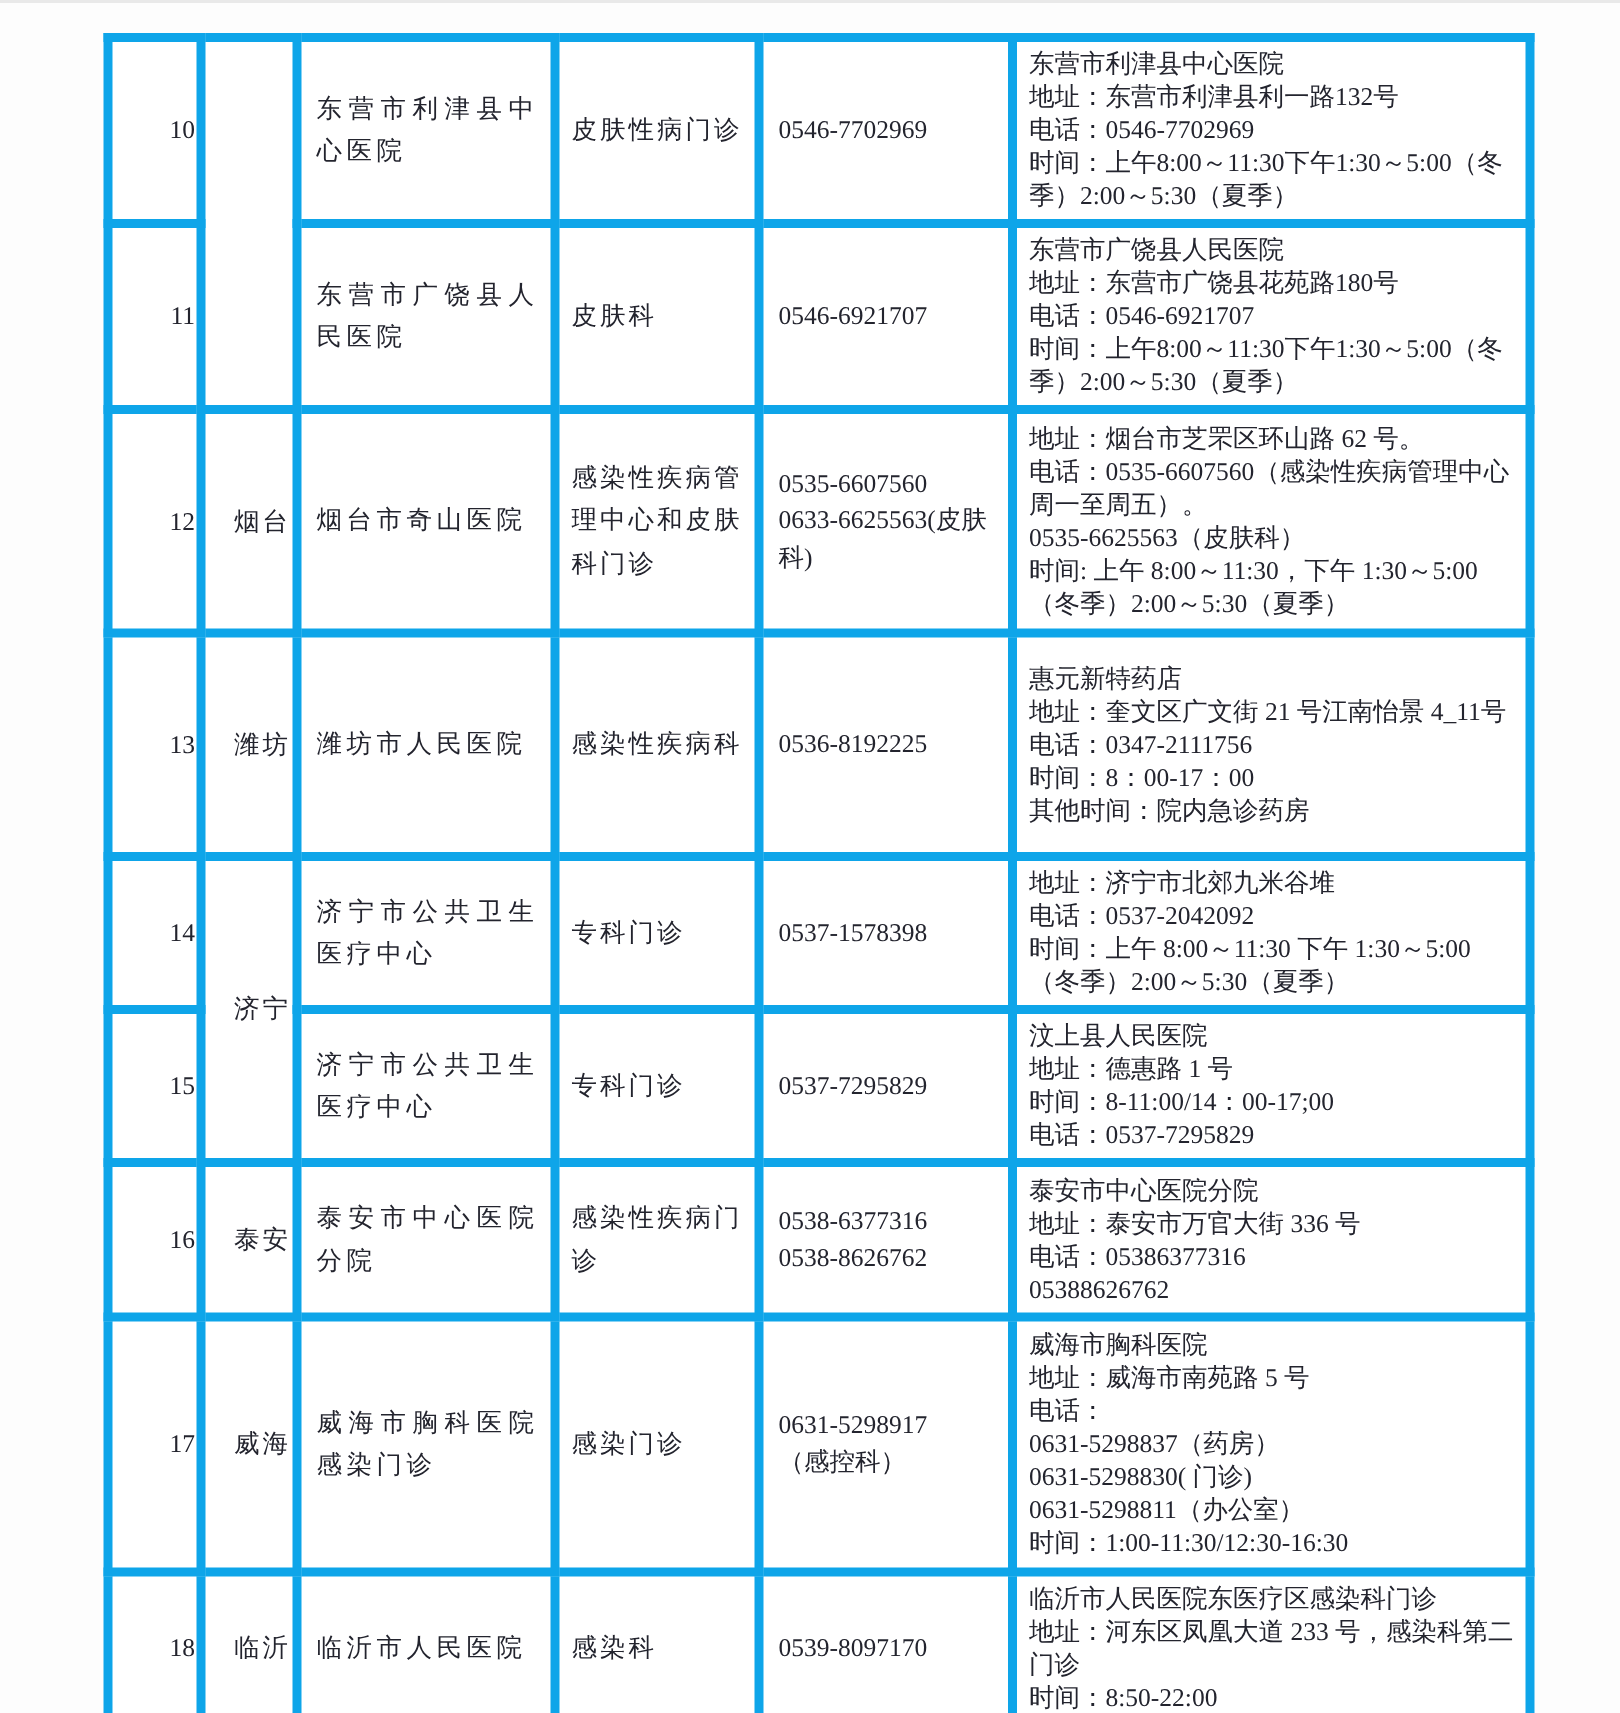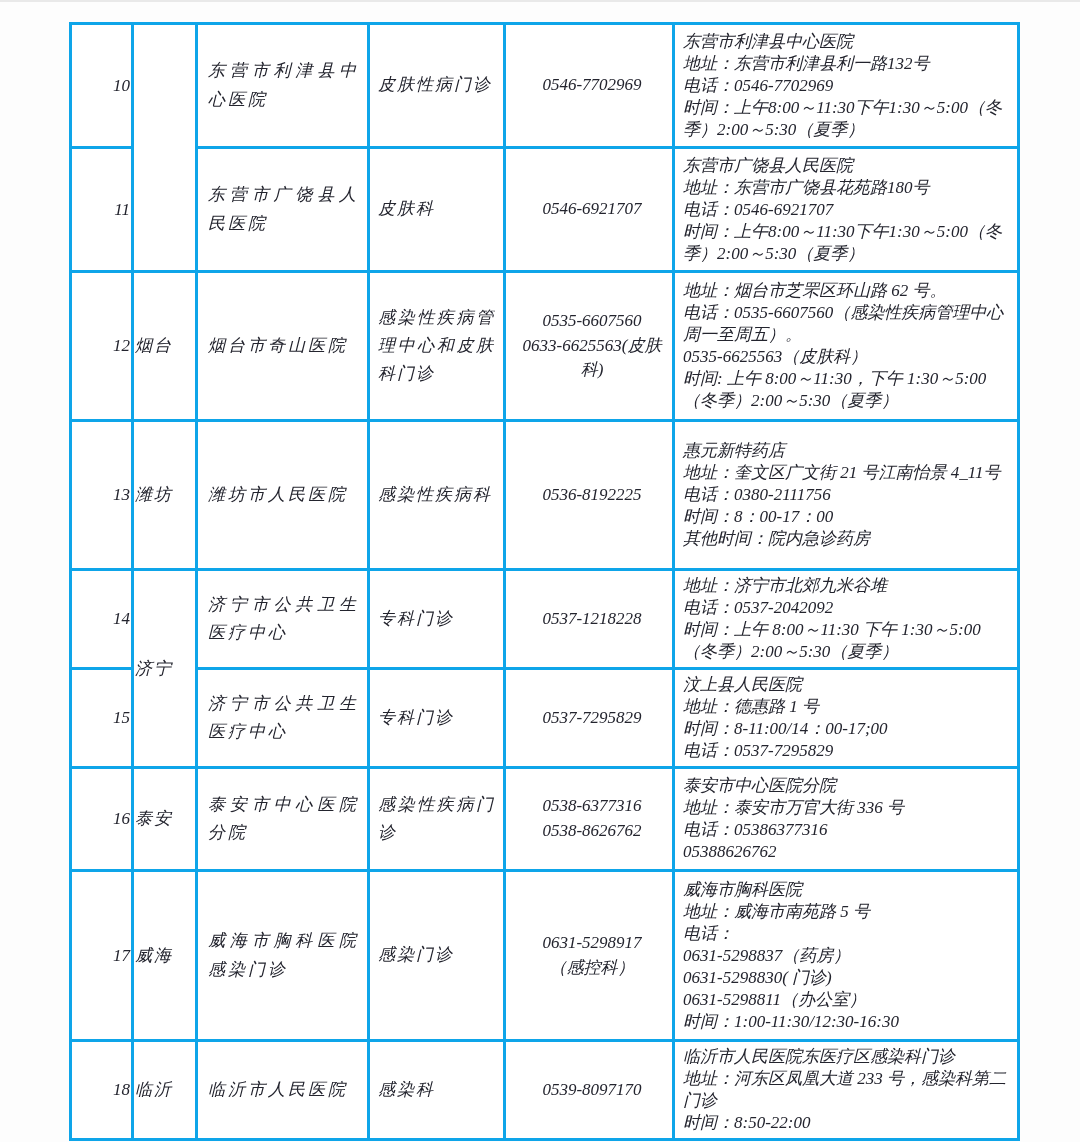--- a/index.html
+++ b/index.html
@@ -12,33 +12,32 @@
   }
   .top-edge{height:2px;width:100%;background:#e9e9e9;}
   table.clinic-table{
     table-layout:fixed;
     border-collapse:collapse;
     width:948px;
     margin:20px 0 0 69px;
     background:#ffffff;
   }
   .clinic-table td{
-    border:3px solid #0ea5e9;
+    border:6px solid #0ea5e9;
     vertical-align:middle;
     font-size:17px;
     line-height:1.5;
     overflow:hidden;
     white-space:pre-line;
-    font-style:italic;
   }
   td.c-num{text-align:right;}
-  td.c-city{text-align:left;letter-spacing:2px;}
+  td.c-city{text-align:right;letter-spacing:2px;}
   td.c-hosp{text-align:justify;padding:4px 8px 4px 10px;letter-spacing:3px;line-height:1.65;}
   td.c-dept{text-align:justify;padding:8px 8px;letter-spacing:2px;line-height:1.65;}
-  td.c-phone{padding:4px 4px 4px 10px;line-height:1.45;text-align:center;}
+  td.c-phone{padding:4px 4px 4px 10px;line-height:1.45;}
   td.c-detail{padding:4px 8px;font-size:17px;line-height:22px;}
   tr.h-a{height:124px;}
   tr.h-b{height:124px;}
   tr.h-c{height:149px;}
   tr.h-d{height:149px;}
   tr.h-e{height:98px;}
   tr.h-f{height:99px;}
   tr.h-g{height:103px;}
   tr.h-h{height:170px;}
   tr.h-i{height:99px;}
@@ -92,30 +91,30 @@
 时间: 上午 8:00～11:30，下午 1:30～5:00（冬季）2:00～5:30（夏季）</td>
     </tr>
     <tr class="h-d">
       <td class="c-num">13</td>
       <td class="c-city">潍坊</td>
       <td class="c-hosp">潍坊市人民医院</td>
       <td class="c-dept">感染性疾病科</td>
       <td class="c-phone">0536-8192225</td>
       <td class="c-detail">惠元新特药店
 地址：奎文区广文街 21 号江南怡景 4_11号
-电话：0380-2111756
+电话：0347-2111756
 时间：8：00-17：00
 其他时间：院内急诊药房</td>
     </tr>
     <tr class="h-e">
       <td class="c-num">14</td>
       <td class="c-city" rowspan="2">济宁</td>
       <td class="c-hosp">济宁市公共卫生医疗中心</td>
       <td class="c-dept">专科门诊</td>
-      <td class="c-phone">0537-1218228</td>
+      <td class="c-phone">0537-1578398</td>
       <td class="c-detail">地址：济宁市北郊九米谷堆
 电话：0537-2042092
 时间：上午 8:00～11:30 下午 1:30～5:00（冬季）2:00～5:30（夏季）</td>
     </tr>
     <tr class="h-f">
       <td class="c-num">15</td>
       <td class="c-hosp">济宁市公共卫生医疗中心</td>
       <td class="c-dept">专科门诊</td>
       <td class="c-phone">0537-7295829</td>
       <td class="c-detail">汶上县人民医院

